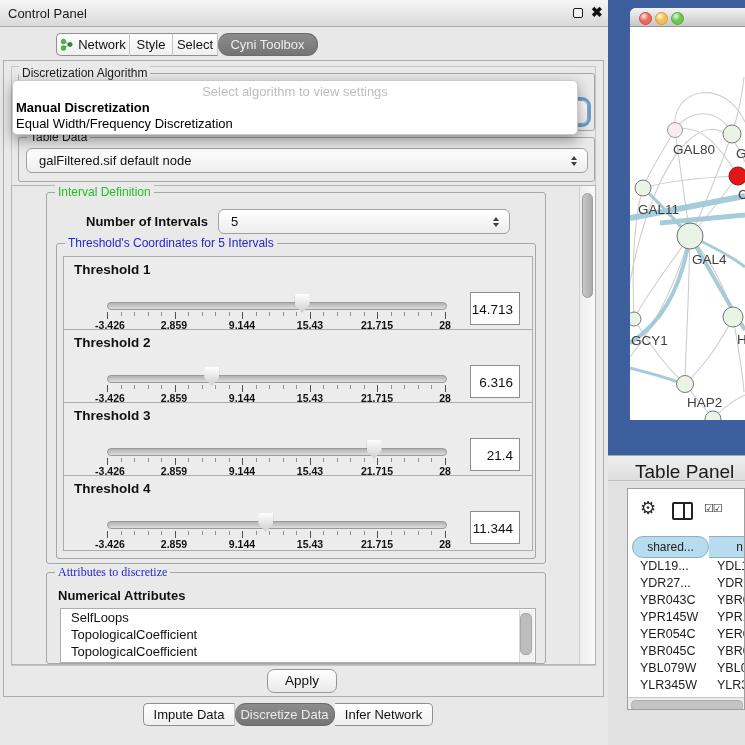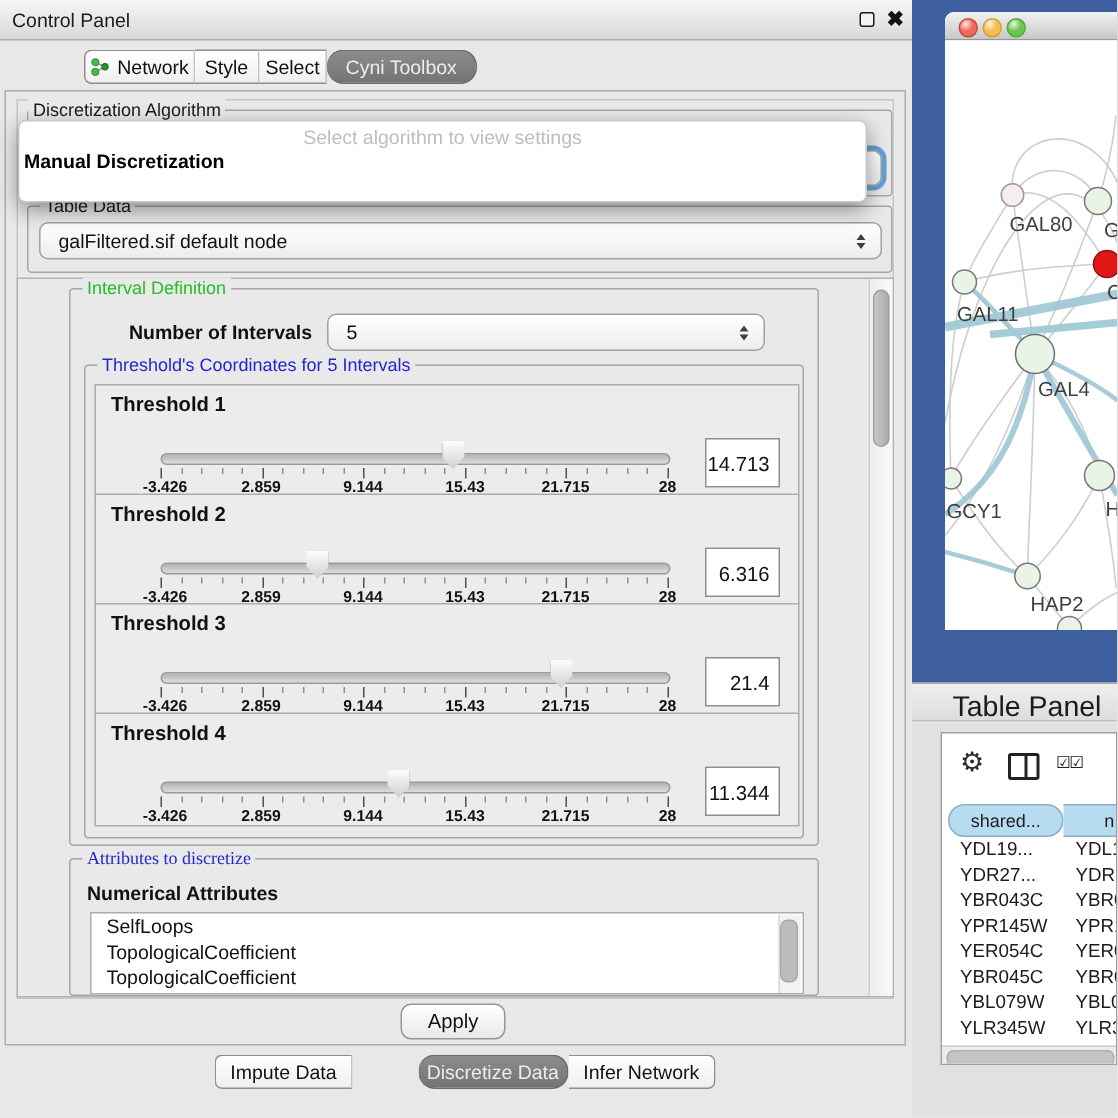--- a/index.html
+++ b/index.html
@@ -151,20 +151,21 @@
   <div class="abs combo focus-ring" style="left:26px;top:100px;width:562px;height:24px;">
     <span class="spin">
         <i class="up"></i>
         <i class="down"></i>
       </span>
   </div>
 
   <div class="abs popup">
     <div class="popup-hint">Select algorithm to view settings</div>
     <div class="popup-opt1">Manual Discretization</div>
+    <div class="popup-opt2">Equal Width/Frequency Discretization</div>
   </div>
 
   <div class="abs group" style="left:18px;top:137px;width:577px;height:45px;">
     <div class="group-title" style="left:8px;top:-8px;">Table Data</div>
   </div>
   <div class="abs combo" style="left:26px;top:148px;width:562px;height:25px;">
     <span>galFiltered.sif default node</span>
     <span class="spin">
         <i class="up"></i>
         <i class="down"></i>
@@ -375,21 +376,21 @@
       <div class="list-item">TopologicalCoefficient</div>
       <div class="list-item">TopologicalCoefficient</div>
     </div>
 
   <div class="abs apply-btn">Apply</div>
 
   <div class="abs segstrip" style="left:143px;top:703px;">
     <div class="seg" style="width:92px;">
         <span>Impute Data</span>
       </div>
-    <div class="seg selected" style="width:100px;margin-left:44px;">
+    <div class="seg selected" style="width:100px;">
         <span>Discretize Data</span>
       </div>
     <div class="seg" style="width:98px;">
         <span>Infer Network</span>
       </div>
   </div>
 
   <div class="abs net-frame"></div>
   <div class="abs net-window"></div>
   <div class="abs mac-titlebar">

